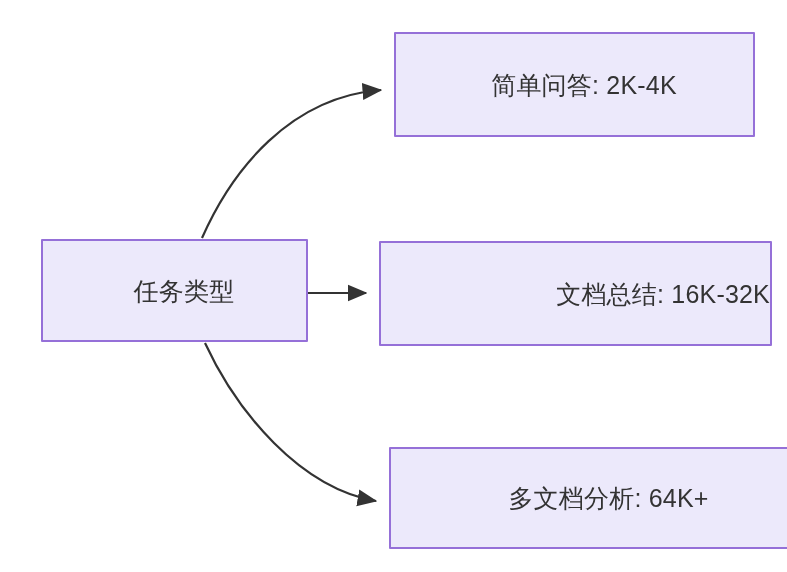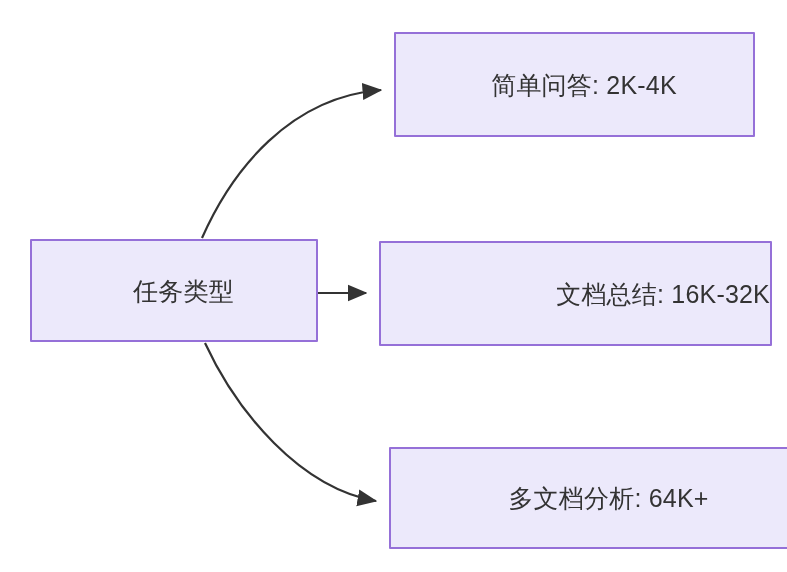--- a/index.html
+++ b/index.html
@@ -39,23 +39,23 @@
     padding-left: 19px;
   }
   .node-label {
     color: #333333;
     font-size: 25px;
     line-height: 1.2;
     letter-spacing: 0.2px;
     white-space: nowrap;
   }
   #node-source {
-    left: 30px;
+    left: 41px;
     top: 239px;
-    width: 288px;
+    width: 267px;
     height: 103px;
     text-align: center;
   }
   #node-simple-qa {
     left: 394px;
     top: 32px;
     width: 361px;
     height: 105px;
   }
   #node-doc-summary {

